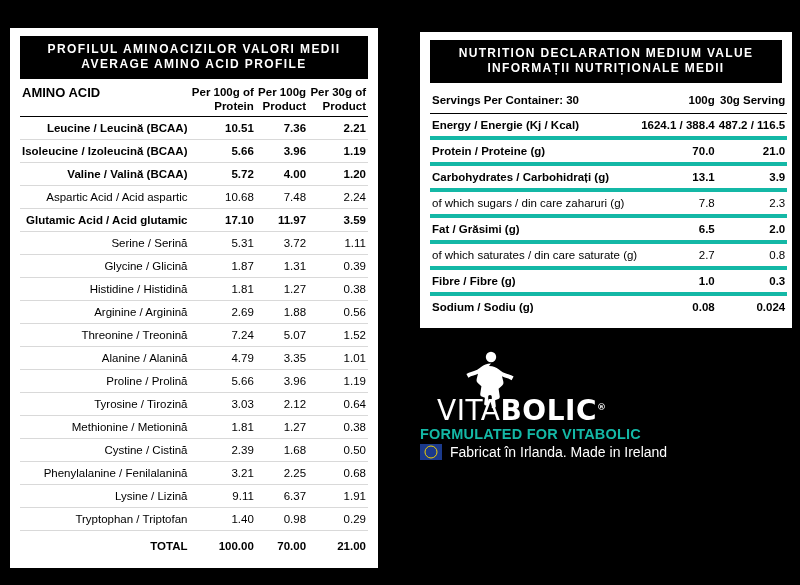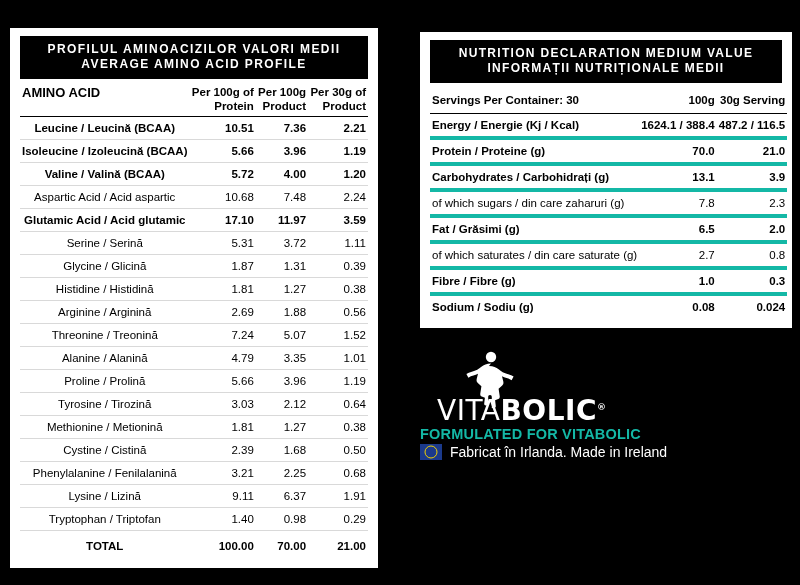--- a/index.html
+++ b/index.html
@@ -64,21 +64,21 @@
     text-align: left;
     font-size: 13px;
   }
   table.amino td {
     padding: 5px 2px 5px 2px;
     border-bottom: 1px solid #d9d9d9;
     text-align: right;
     white-space: nowrap;
   }
   table.amino td.name {
-    text-align: center;
+    text-align: right;
     width: 47%;
   }
   table.amino tr.bold td {
     font-weight: bold;
   }
   table.amino tr.total td {
     font-weight: bold;
     border-bottom: none;
     padding-top: 9px;
   }

